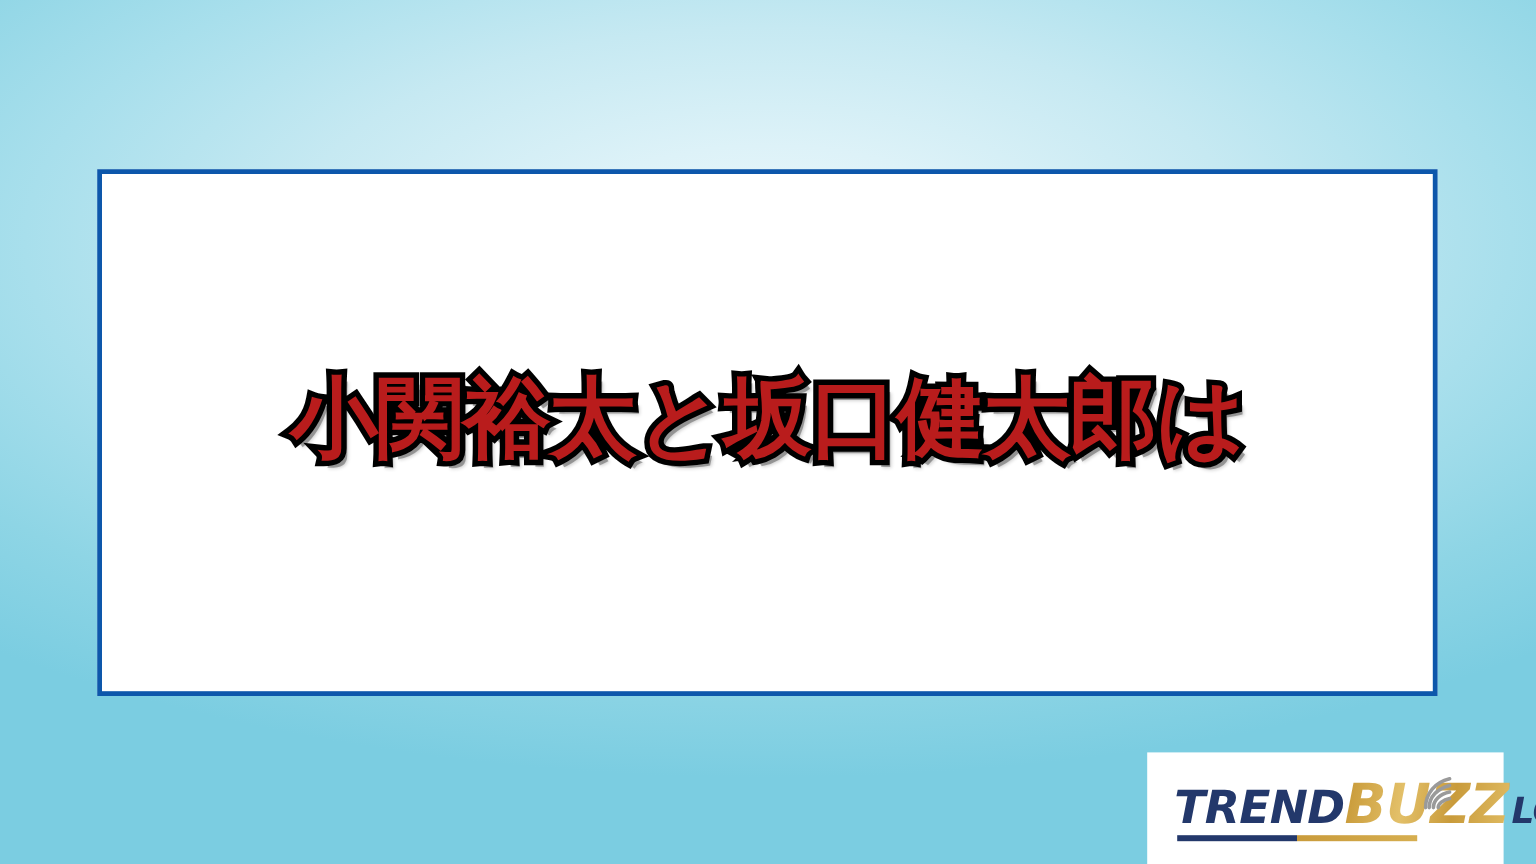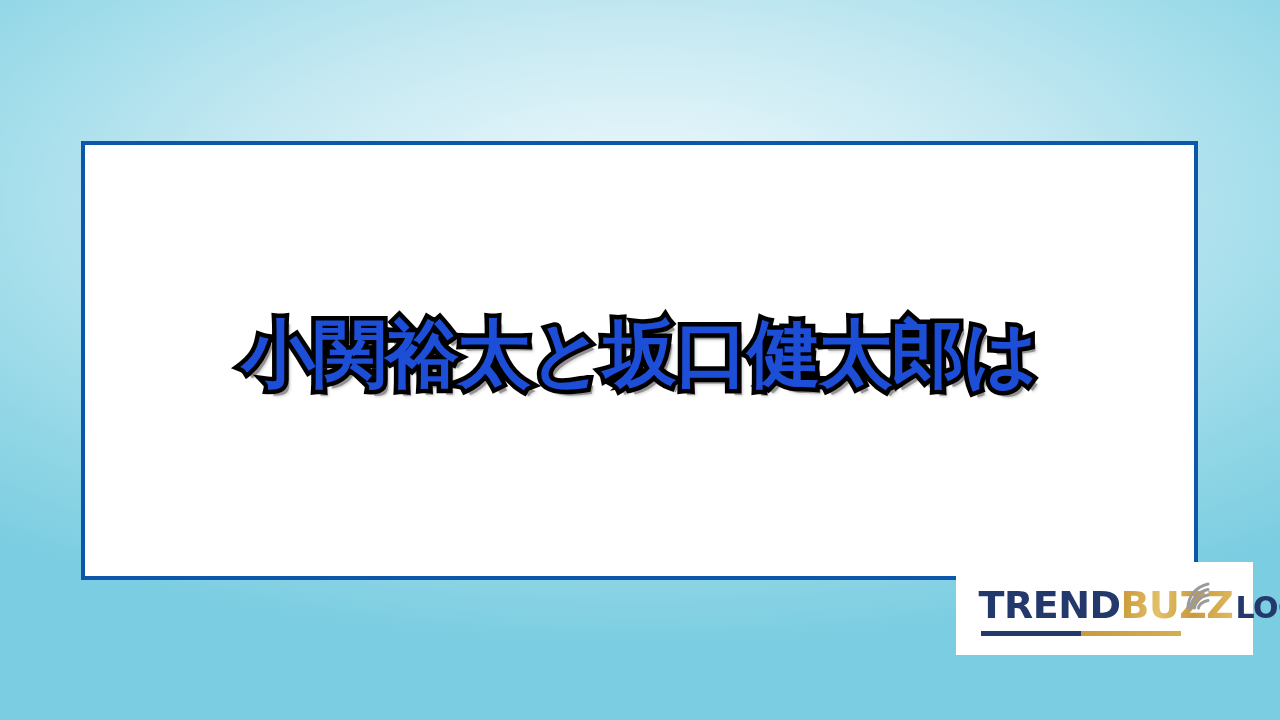--- a/index.html
+++ b/index.html
@@ -46,45 +46,46 @@
   }
 
   #title-block {
     width: 100%;
     text-align: center;
     padding-bottom: 14px;
   }
 
   .title-line {
     display: block;
-    font-family: Liberation Sans, sans-serif;
+    font-family: Liberation Mono, monospace;
     font-weight: 700;
     font-size: 73px;
     line-height: 92px;
     letter-spacing: -1px;
-    color: #1d4ed8;
+    color: #b91c1c;
     white-space: nowrap;
     -webkit-text-stroke: 9px #000000;
     paint-order: stroke fill;
     text-shadow:
        5px 6px 0 rgba(0,0,0,0.30),
        6px 7px 3px rgba(0,0,0,0.18);
   }
 
   
   #logo-badge {
     position: absolute;
     left: 956px;
-    top: 562px;
+    top: 627px;
     width: 297px;
     height: 93px;
     background: #ffffff;
     display: flex;
     align-items: center;
     justify-content: center;
+    font-style: italic;
   }
 
   #logo-inner {
     position: relative;
     width: 252px;
     height: 58px;
   }
 
   #logo-wordmark {
     position: absolute;
@@ -99,21 +100,21 @@
     font-family: "DejaVu Sans", "Liberation Sans", sans-serif;
     font-weight: 700;
     font-size: 38px;
     line-height: 38px;
     letter-spacing: -0.5px;
     color: #23386b;
   }
   .word-buzz {
     font-family: "DejaVu Sans", "Liberation Sans", sans-serif;
     font-weight: 700;
-    font-size: 38px;
+    font-size: 46px;
     line-height: 38px;
     letter-spacing: -0.5px;
     background: linear-gradient(100deg, #c79836 0%, #e3c069 35%, #c99b3b 65%, #e0bb62 100%);
     -webkit-background-clip: text;
     background-clip: text;
     color: transparent;
   }
   .word-log {
     font-family: "DejaVu Sans", "Liberation Sans", sans-serif;
     font-weight: 700;

